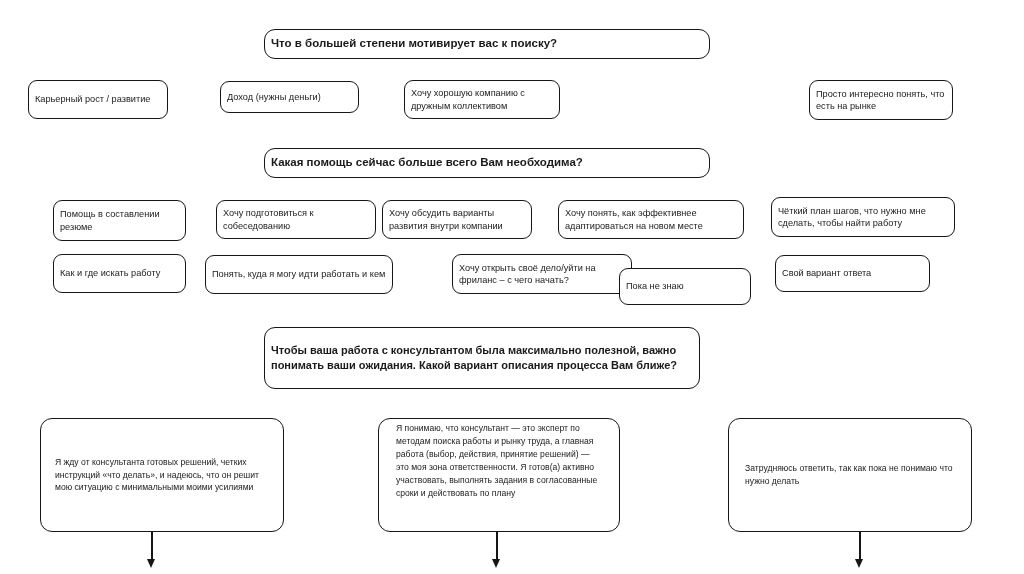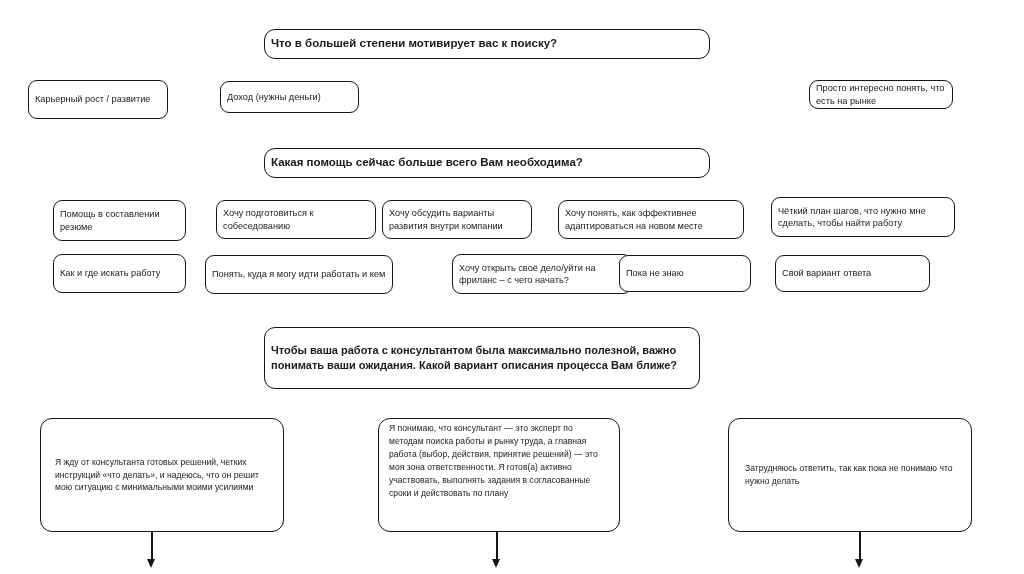--- a/index.html
+++ b/index.html
@@ -90,23 +90,26 @@
   </div>
 
   <div class="node option" style="left:28px; top:80px; width:140px; height:39px;">
     <span>Карьерный рост / развитие</span>
   </div>
 
   <div class="node option" style="left:220px; top:81px; width:139px; height:32px;">
     <span>Доход (нужны деньги)</span>
   </div>
 
+  <div class="node option" style="left:404px; top:80px; width:156px; height:39px;">
+    <span>Хочу хорошую компанию с дружным коллективом</span>
+  </div>
 
 
-  <div class="node option" style="left:809px; top:80px; width:144px; height:29px;">
+  <div class="node option" style="left:809px; top:80px; width:144px; height:40px;">
     <span>Просто интересно понять, что есть на рынке</span>
   </div>
 
   <div class="node question" style="left:264px; top:148px; width:446px; height:30px;">
     <span>Какая помощь сейчас больше всего Вам необходима?</span>
   </div>
 
   <div class="node option" style="left:53px; top:200px; width:133px; height:41px;">
     <span>Помощь в составлении резюме</span>
   </div>
@@ -132,37 +135,37 @@
   </div>
 
   <div class="node option" style="left:205px; top:255px; width:188px; height:39px;">
     <span>Понять, куда я могу идти работать и кем</span>
   </div>
 
   <div class="node option" style="left:416px; top:254px; width:180px; height:40px;margin-left:36px;">
     <span>Хочу открыть своё дело/уйти на фриланс – с чего начать?</span>
   </div>
 
-  <div class="node option" style="left:619px; top:255px; width:132px; height:37px;">
+  <div class="node option" style="left:619px; top:268px; width:132px; height:37px;">
     <span>Пока не знаю</span>
   </div>
 
   <div class="node option" style="left:775px; top:255px; width:155px; height:37px;">
     <span>Свой вариант ответа</span>
   </div>
 
   <div class="node question" style="left:264px; top:327px; width:436px; height:62px; font-size:11px;">
     <span>Чтобы ваша работа с консультантом была максимально полезной, важно понимать ваши ожидания. Какой вариант описания процесса Вам ближе?</span>
   </div>
 
   <div class="node bigbox midalign" style="left:40px; top:418px; width:244px; height:114px; padding:10px 14px;">
     <span>Я жду от консультанта готовых решений, четких инструкций «что делать», и надеюсь, что он решит мою ситуацию с минимальными моими усилиями</span>
   </div>
 
-  <div class="node bigbox topalign" style="left:378px; top:418px; width:242px; height:114px; padding:8px 10px;">
+  <div class="node bigbox topalign" style="left:378px; top:418px; width:242px; height:114px; padding:8px 17px;">
     <span>Я понимаю, что консультант — это эксперт по методам поиска работы и рынку труда, а главная работа (выбор, действия, принятие решений) — это моя зона ответственности. Я готов(а) активно участвовать, выполнять задания в согласованные сроки и действовать по плану</span>
   </div>
 
   <div class="node bigbox midalign" style="left:728px; top:418px; width:244px; height:114px; padding:10px 16px;">
     <span>Затрудняюсь ответить, так как пока не понимаю что нужно делать</span>
   </div>
 
   <div class="arrow" style="left:151px; top:532px; width:2px; height:36px;">
     <div class="shaft" style="height:28px;"></div>
     <div class="head" style="top:27px;"></div>

